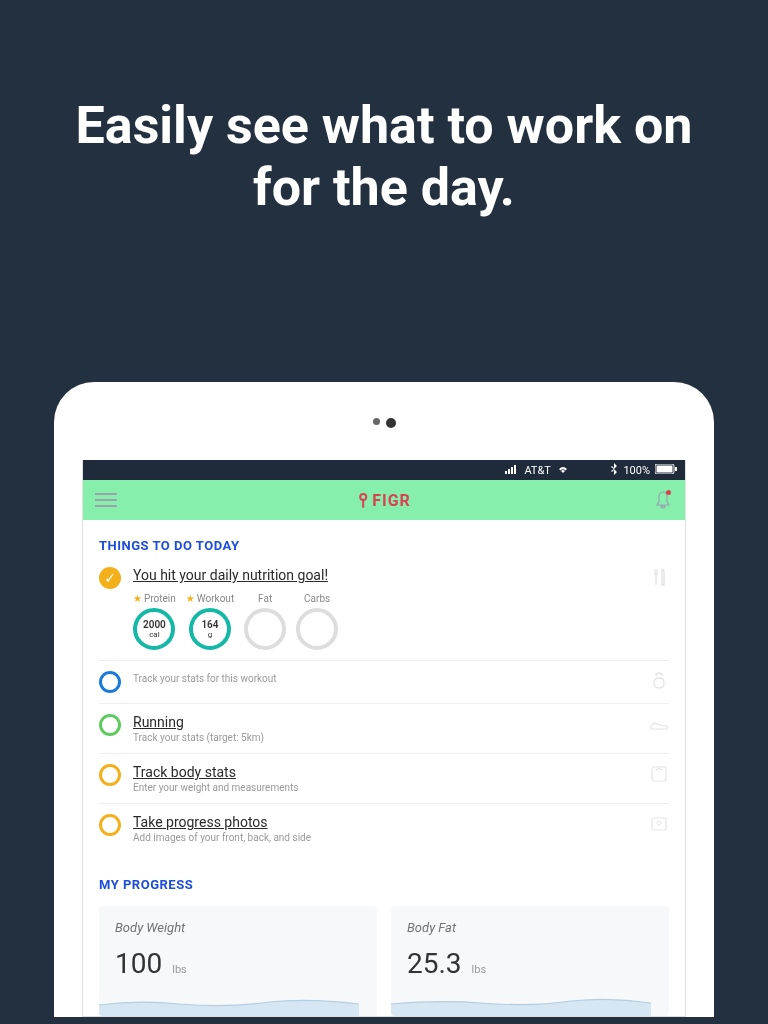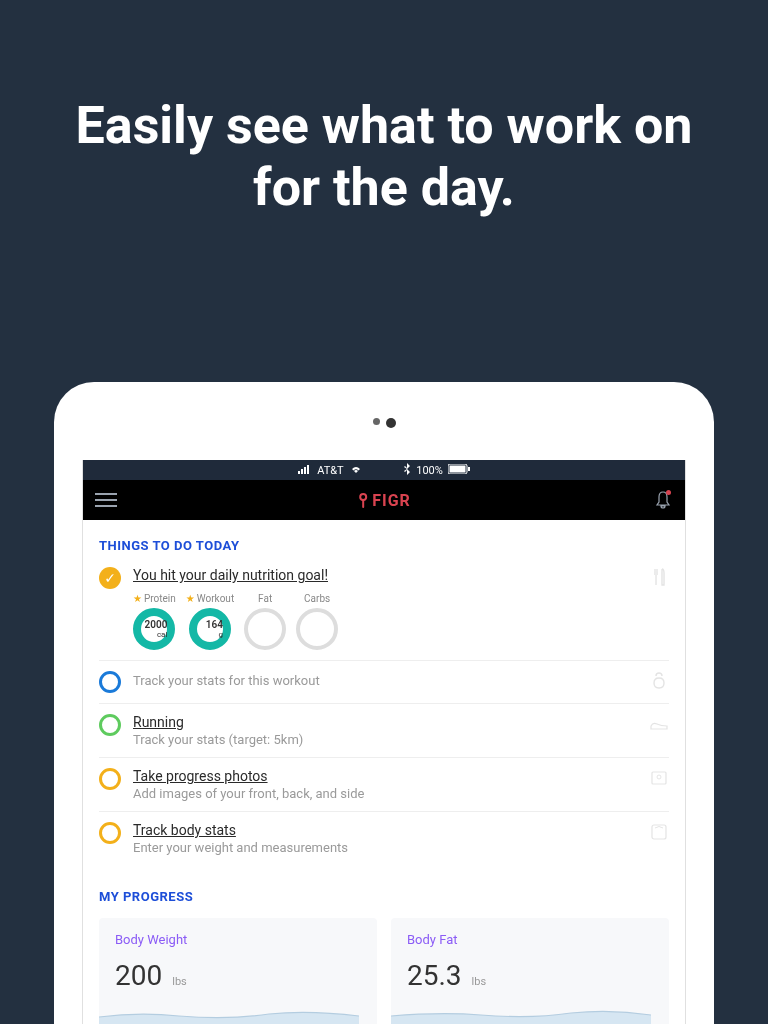--- a/index.html
+++ b/index.html
@@ -39,29 +39,29 @@
   .camera-dots .dot-lg { width: 10px; height: 10px; background: #333; border-radius: 50%; }
 
   .app-screen { border: 1px solid #e0e0e0; border-top: none; }
 
   .status-bar {
     background: #1f2a3a;
     color: #fff;
     font-size: 11px;
     height: 20px;
     display: flex;
-    justify-content: center;
+    justify-content: flex-end;
     align-items: center;
     padding: 0 8px;
   }
   .status-left, .status-right { display: flex; align-items: center; gap: 5px; }
   .status-center { font-weight: 600; margin-top: 44px; }
 
   .app-header {
-    background: #000000;
+    background: #86efac;
     height: 40px;
     display: flex;
     align-items: center;
     justify-content: space-between;
     padding: 0 12px;
     position: relative;
   }
   .hamburger { width: 22px; display: flex; flex-direction: column; gap: 4px; }
   .hamburger span { height: 2px; background: #9aa3af; width: 100%; }
   .app-logo {
@@ -107,49 +107,49 @@
     align-items: center;
     justify-content: center;
   }
   .check-done { background: #f3b01a; color: #fff; font-size: 14px; }
   .ring-blue { border: 3px solid #1a7ad9; }
   .ring-green { border: 3px solid #5ecb5e; }
   .ring-yellow { border: 3px solid #f3b01a; }
 
   .todo-content { flex: 1; }
   .todo-title { font-size: 14px; color: #2a2a2a; text-decoration: underline; }
-  .todo-sub { font-size: 13px; color: #9a9a9a; margin-top: 2px; }
+  .todo-sub { font-size: 10px; color: #9a9a9a; margin-top: 2px; }
   .todo-icon { width: 20px; height: 20px; flex-shrink: 0; opacity: 0.4; }
   .todo-icon svg { width: 100%; height: 100%; }
 
   .nutrition-rings { display: flex; gap: 10px; margin-top: 10px; }
   .nut-item { display: flex; flex-direction: column; align-items: center; }
   .nut-label { font-size: 10px; color: #888; margin-bottom: 4px; display: flex; align-items: center; gap: 2px; }
   .nut-star { color: #f3b01a; font-size: 10px; }
   .nut-ring {
     width: 42px; height: 42px; border-radius: 50%;
     display: flex; flex-direction: column; align-items: center; justify-content: center;
     font-size: 10px; font-weight: 600; color: #333;
   }
-  .nut-filled { border: 8px solid #14b8a6; align-items: flex-end; }
+  .nut-filled { border: 4px solid #14b8a6; }
   .nut-empty { border: 4px solid #ddd; }
   .nut-ring .unit { font-size: 8px; font-weight: 400; }
 
   .progress-section { margin-top: 24px; padding-bottom: 0; }
   .progress-cards { display: flex; gap: 14px; }
   .progress-card {
     flex: 1;
     background: #f7f8fa;
     border-radius: 4px;
     padding: 14px 16px 0;
     height: 110px;
     overflow: hidden;
     position: relative;
   }
-  .progress-card-title { font-size: 13px; color: #8b5cf6; margin-bottom: 12px; }
+  .progress-card-title { font-size: 13px; color: #737373; margin-bottom: 12px; font-style: italic; }
   .progress-value { font-size: 28px; font-weight: 400; color: #333; }
   .progress-value .unit { font-size: 11px; color: #999; margin-left: 10px; }
   .sparkline { position: absolute; bottom: 0; left: 0; right: 0; height: 26px; }
 </style>
 </head>
 <body>
 
 <div class="hero-text">Easily see what to work on for the day.</div>
 
 <div class="tablet-frame">
@@ -284,54 +284,54 @@
           <div class="todo-icon">
             <svg viewBox="0 0 20 20">
                 <path d="M2 12 Q4 8 8 10 Q12 12 18 12 L18 15 L2 15 Z" stroke="#bbb" fill="none" stroke-width="1.2"></path>
               </svg>
           </div>
         </div>
 
         <div class="todo-row">
           <div class="todo-check ring-yellow"></div>
           <div class="todo-content">
+            <div class="todo-title">Track body stats</div>
+            <div class="todo-sub">Enter your weight and measurements</div>
+          </div>
+          <div class="todo-icon">
+            <svg viewBox="0 0 20 20">
+                <rect x="3" y="3" width="14" height="14" rx="2" stroke="#bbb" fill="none" stroke-width="1.2"></rect>
+                <path d="M6 6 Q10 3 14 6" stroke="#bbb" fill="none"></path>
+              </svg>
+          </div>
+        </div>
+
+        <div class="todo-row">
+          <div class="todo-check ring-yellow"></div>
+          <div class="todo-content">
             <div class="todo-title">Take progress photos</div>
             <div class="todo-sub">Add images of your front, back, and side</div>
           </div>
           <div class="todo-icon">
             <svg viewBox="0 0 20 20">
                 <rect x="3" y="4" width="14" height="12" rx="1" stroke="#bbb" fill="none" stroke-width="1.2"></rect>
                 <circle cx="10" cy="9" r="2" stroke="#bbb" fill="none"></circle>
-              </svg>
-          </div>
-        </div>
-
-        <div class="todo-row">
-          <div class="todo-check ring-yellow"></div>
-          <div class="todo-content">
-            <div class="todo-title">Track body stats</div>
-            <div class="todo-sub">Enter your weight and measurements</div>
-          </div>
-          <div class="todo-icon">
-            <svg viewBox="0 0 20 20">
-                <rect x="3" y="3" width="14" height="14" rx="2" stroke="#bbb" fill="none" stroke-width="1.2"></rect>
-                <path d="M6 6 Q10 3 14 6" stroke="#bbb" fill="none"></path>
               </svg>
           </div>
         </div>
 
       </div>
 
       <div class="progress-section">
         <div class="section-title">MY PROGRESS</div>
         <div class="progress-cards">
           <div class="progress-card">
             <div class="progress-card-title">Body Weight</div>
             <div class="progress-value">
-              <span>200</span><span class="unit">lbs</span>
+              <span>100</span><span class="unit">lbs</span>
             </div>
             <svg class="sparkline" viewBox="0 0 260 26" preserveAspectRatio="none">
               <path d="M0 15 Q40 10 80 14 Q130 18 170 12 Q210 8 260 14 L260 26 L0 26 Z" fill="#d6e6f2"></path>
               <path d="M0 15 Q40 10 80 14 Q130 18 170 12 Q210 8 260 14" fill="none" stroke="#b4cde0" stroke-width="1.2"></path>
             </svg>
           </div>
           <div class="progress-card">
             <div class="progress-card-title">Body Fat</div>
             <div class="progress-value">
               <span>25.3</span><span class="unit">lbs</span>

